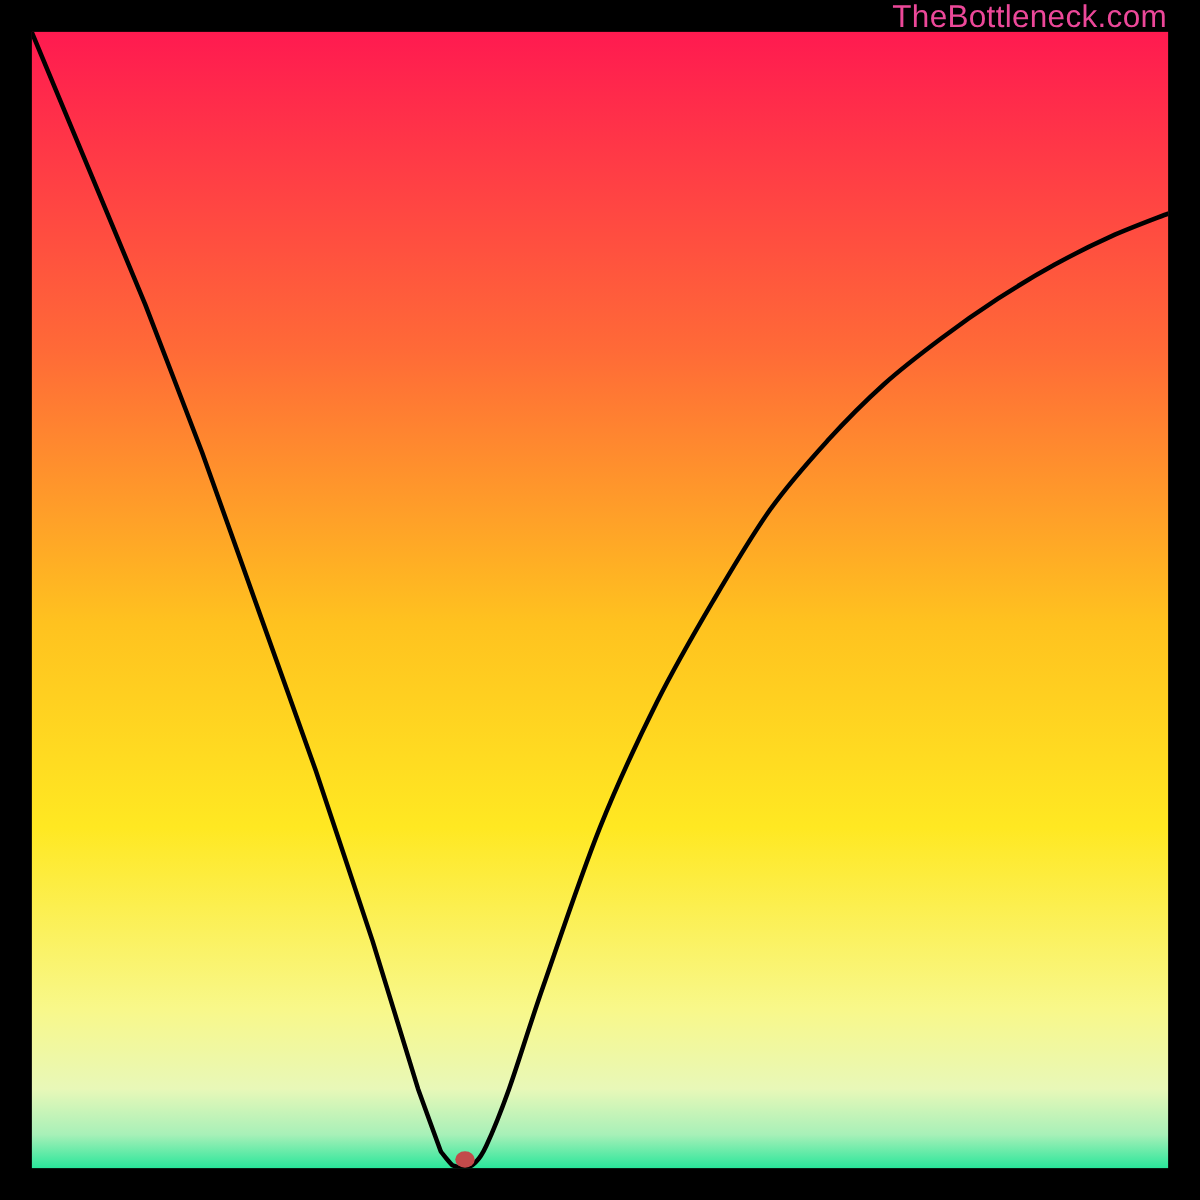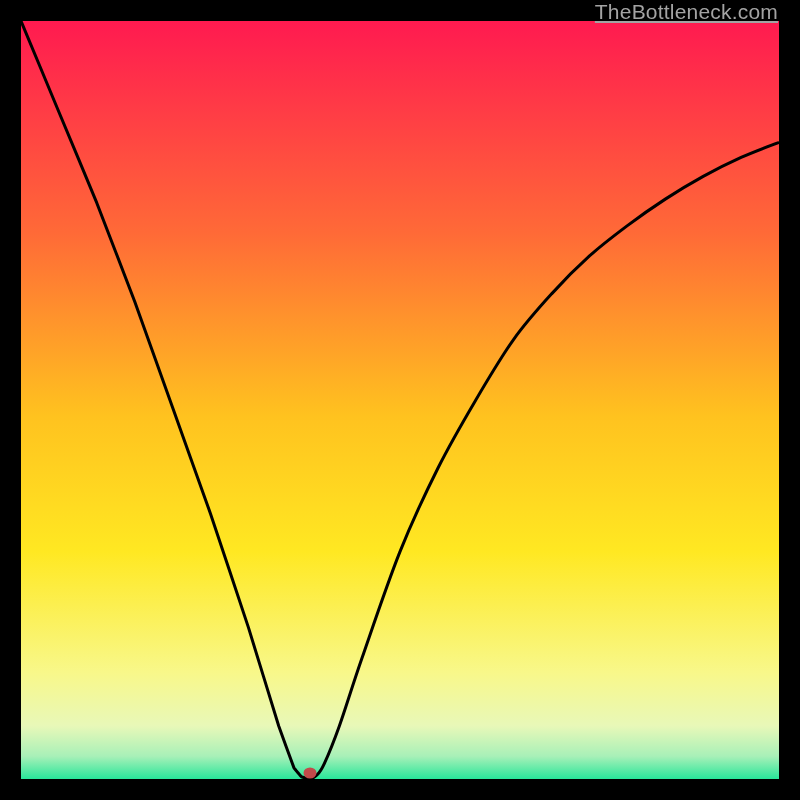--- a/index.html
+++ b/index.html
@@ -22,23 +22,22 @@
     position: absolute;
     inset: 0;
   }
   .watermark {
     position: absolute;
     top: 0px;
     right: 22px;
     font-family: Arial, Helvetica, sans-serif;
     font-size: 21px;
     font-weight: 500;
-    color: #a3a3a3;
+    color: #ec4899;
     letter-spacing: 0.2px;
-    text-decoration: underline;
   }
   .curve-svg {
     position: absolute;
     inset: 0;
     width: 100%;
     height: 100%;
   }
   .marker {
     position: absolute;
     width: 13px;

